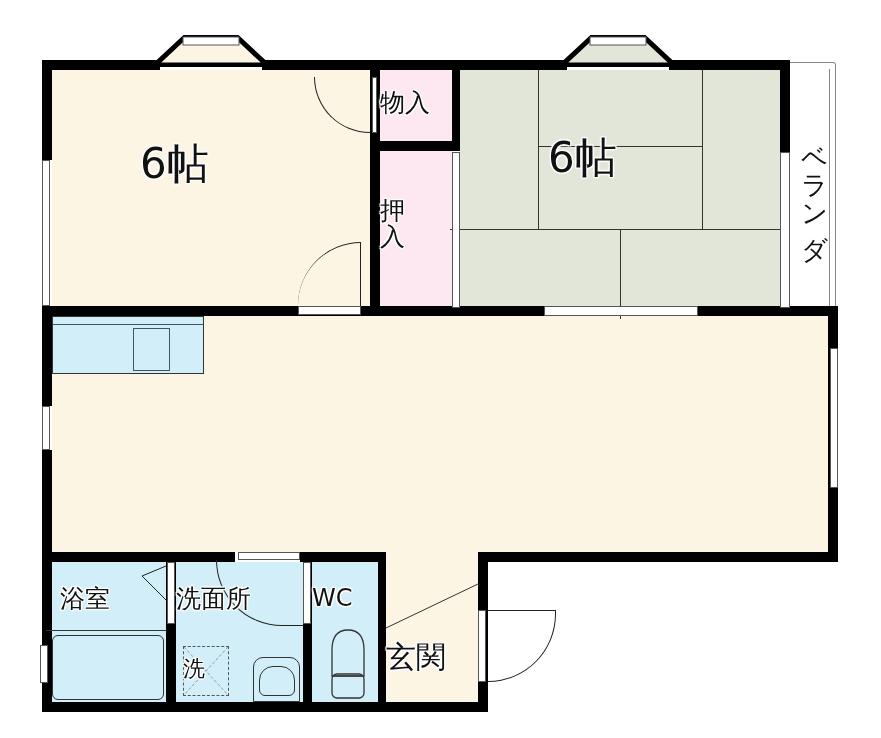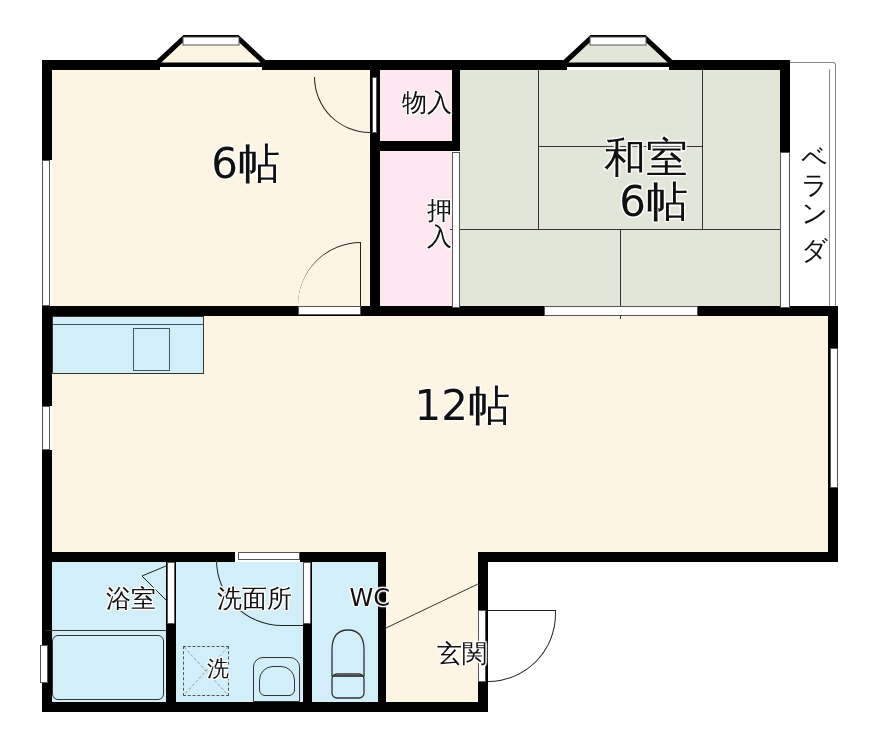--- a/index.html
+++ b/index.html
@@ -4,21 +4,21 @@
 <style>
 *{box-sizing:border-box;margin:0;padding:0}
 body{width:881px;height:738px;background:#fff;position:relative;overflow:hidden;font-family:"DejaVu Sans","Liberation Sans",sans-serif}
 .abs{position:absolute}
 .wall{position:absolute;background:#000}
 .room{position:absolute}
 .beige{background:#fdf5e3}
 .pink{background:#fde7f0}
 .green{background:#e1e6d8}
 .blue{background:#d2eef8}
-.lbl{position:absolute;color:#111;text-align:right;line-height:1.05;text-shadow:0 0 3px #fff,0 0 3px #fff,0 0 3px #fff,1px 1px 0 #fff,-1px -1px 0 #fff,1px -1px 0 #fff,-1px 1px 0 #fff}
+.lbl{position:absolute;color:#111;text-align:left;line-height:1.05;text-shadow:0 0 3px #fff,0 0 3px #fff,0 0 3px #fff,1px 1px 0 #fff,-1px -1px 0 #fff,1px -1px 0 #fff,-1px 1px 0 #fff}
 .big{font-size:42px}
 .med{font-size:27px}
 .small{font-size:25px}
 .win{position:absolute;background:#fff;border:1px solid #555}
 .tl{position:absolute;background:#333}
 .door{position:absolute;border:1.3px solid #222;background:transparent}
 </style>
 </head>
 <body>
 
@@ -129,24 +129,22 @@
 
 <div class="lbl big" style="left:140px;top:142px;width:140px">
   <div>6帖</div>
 </div>
 <div class="lbl small" style="left:380px;top:90px;width:72px">物入</div>
 <div class="lbl small" style="left:380px;top:198px;width:72px">
   <div>押</div>
   <div>入</div>
 </div>
 <div class="lbl big" style="left:548px;top:136px;width:140px">
-  <div>和室</div>
   <div>6帖</div>
 </div>
 <div class="lbl" style="left:794px;top:128px;width:34px;font-size:26px;writing-mode:vertical-rl">ベランダ</div>
 <div class="lbl big" style="left:370px;top:384px;width:140px">
-  <div>12帖</div>
 </div>
 <div class="lbl med" style="left:60px;top:586px;width:96px;font-size:25px">浴室</div>
 <div class="lbl med" style="left:176px;top:586px;width:116px;font-size:25px">洗面所</div>
 <div class="lbl" style="left:183px;top:657px;width:46px;font-size:22px">洗</div>
 <div class="lbl med" style="left:312px;top:586px;width:78px;font-size:24px">WC</div>
-<div class="lbl med" style="left:395px;top:641px;width:92px;font-size:25px">玄関</div>
+<div class="lbl med" style="left:386px;top:641px;width:92px;font-size:30px">玄関</div>
 
 </body></html>

